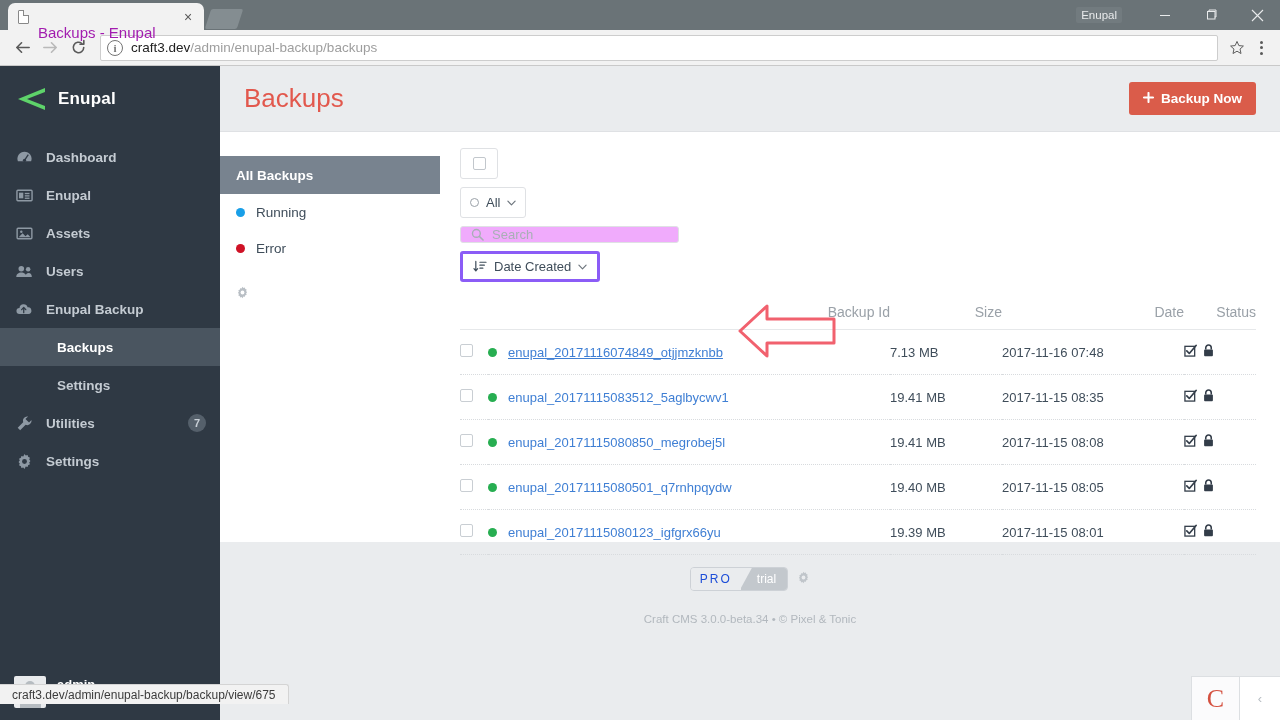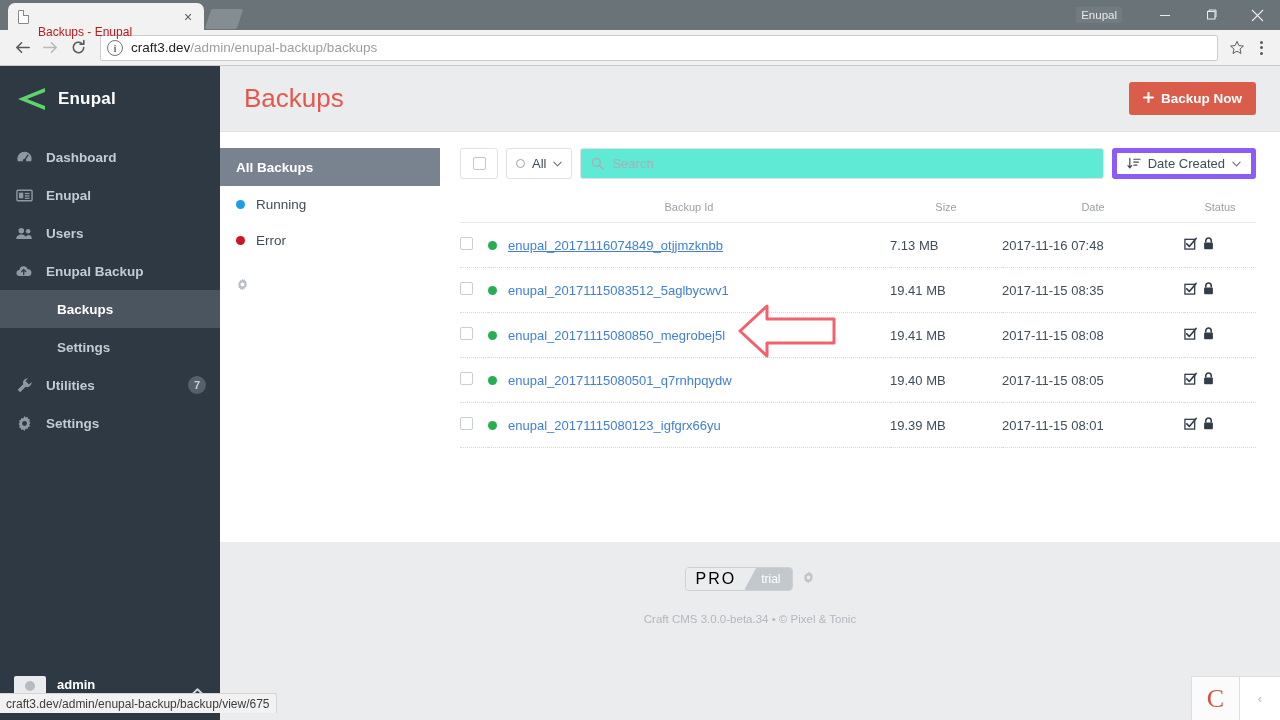--- a/index.html
+++ b/index.html
@@ -30,21 +30,21 @@
     content: ""; position: absolute; left: 2px; top: 1px;
     width: 9px; height: 12px; border: 1px solid #888; border-radius: 1px;
     background: #fff;
   }
   .tab-favicon::after {
     content: ""; position: absolute; left: 7px; top: 1px;
     width: 5px; height: 5px; background: #f2f2f2;
     border-left: 1px solid #888; border-bottom: 1px solid #888;
   }
   .tab-title {
-    font-size: 12px; color: #b91c1c; white-space: nowrap; overflow: hidden;
+    font-size: 15px; color: #a21caf; white-space: nowrap; overflow: hidden;
     text-overflow: ellipsis; flex: 1; margin-top: 31px;
   }
   .tab-close {
     width: 16px; height: 16px; color: #5a5a5a; font-size: 14px;
     display: flex; align-items: center; justify-content: center;
     line-height: 1;
   }
   .newtab {
     width: 32px; height: 20px; margin-left: 4px; margin-bottom: 1px;
     background: #848d91; border-radius: 2px;
@@ -164,77 +164,77 @@
   .page-title { color: #e2584d; font-size: 26px; font-weight: normal; }
   .btn-primary {
     margin-left: auto; background: #da5c4a; color: #fff; font-size: 13.5px;
     font-weight: bold; border: none; border-radius: 3px;
     padding: 9px 14px; display: flex; align-items: center; gap: 7px;
   }
   .btn-primary .plus { font-size: 13px; font-weight: bold; }
 
   .body-area { display: flex; background: #ffffff; height: 410px; }
 
-  .subnav { width: 220px; flex: 0 0 220px; padding-top: 16px; background: #fff; }
+  .subnav { width: 220px; flex: 0 0 220px; padding-top: 24px; background: #fff; }
   .subnav-item {
     height: 38px; display: flex; align-items: center; padding: 0 16px;
     font-size: 13.5px; font-weight: bold; color: #3f4d5a;
   }
   .subnav-item.active { background: #78838f; color: #ffffff; }
   .subnav-heading {
     font-size: 10.5px; letter-spacing: .6px; color: #a8afb6;
     font-weight: bold; padding: 26px 16px 8px 16px;
   }
   .status-item {
     height: 36px; display: flex; align-items: center; padding: 0 16px;
     font-size: 13.5px; color: #3f4d5a;
   }
   .dot {
     width: 9px; height: 9px; border-radius: 50%; margin-right: 11px;
     flex: 0 0 auto; display: inline-block;
   }
   .subnav-gear { padding: 20px 16px 0 16px; color: #b9bfc5; font-size: 13px; }
 
   .main-pane { flex: 1; padding: 16px 24px 0 20px; background: #fff; }
-  .toolbar { display: flex; align-items: flex-start; gap: 8px; }
+  .toolbar { display: flex; align-items: flex-start; gap: 8px; flex-direction: column; }
   .tb-checkbox-btn {
     width: 38px; height: 31px; border: 1px solid #dfe1e4; border-radius: 3px;
     display: flex; align-items: center; justify-content: center; background: #fff;
   }
   .tb-box {
     width: 13px; height: 13px; border: 1px solid #c2c7cc; border-radius: 2px;
     background: #fff;
   }
   .tb-select {
     height: 31px; border: 1px solid #dfe1e4; border-radius: 3px; background: #fff;
     display: flex; align-items: center; gap: 7px; padding: 0 9px;
     font-size: 13px; color: #3f4d5a;
   }
   .tb-circle {
     width: 9px; height: 9px; border: 1.4px solid #9aa1a8; border-radius: 50%;
   }
   .caret { color: #6d757d; font-size: 10px; }
   .search-wrap {
     flex: 1; height: 31px; border: 1px solid #dfe1e4; border-radius: 3px;
-    background: #5eead4; display: flex; align-items: center; padding: 0 10px; gap: 8px;
+    background: #f0abfc; display: flex; align-items: center; padding: 0 10px; gap: 8px;
   }
   .search-wrap input {
     border: none; outline: none; font-size: 13px; color: #3f4d5a;
     flex: 1; background: transparent; font-family: "Liberation Sans", sans-serif;
   }
   .search-wrap input::placeholder { color: #a8afb6; }
   .tb-sort {
-    height: 31px; border: 5px solid #8b5cf6; border-radius: 3px; background: #fff;
+    height: 31px; border: 3px solid #8b5cf6; border-radius: 3px; background: #fff;
     display: flex; align-items: center; gap: 7px; padding: 0 10px;
     font-size: 13px; color: #3f4d5a;
   }
 
   table.backups { width: 100%; border-collapse: collapse; margin-top: 22px; }
   table.backups thead th {
-    text-align: center; font-size: 11px; font-weight: normal; color: #9aa1a8;
+    text-align: right; font-size: 14px; font-weight: normal; color: #9aa1a8;
     padding-bottom: 9px; border-bottom: 1px solid #e6e8ea;
   }
   table.backups tbody td {
     padding: 14px 0; font-size: 13px; color: #3f4d5a;
     border-bottom: 1px dotted #d8dbde;
   }
   .col-check { width: 28px; }
   .col-size { width: 112px; }
   .col-date { width: 182px; }
   .col-status { width: 72px; }
@@ -250,22 +250,22 @@
   .footer {
     height: 178px; background: #eaecee; display: flex; flex-direction: column;
     align-items: center; justify-content: flex-start; padding-top: 25px;
   }
   .pro-badge { display: flex; align-items: center; gap: 9px; }
   .pro-pill {
     display: flex; align-items: stretch; height: 24px; border-radius: 4px;
     overflow: hidden; border: 1px solid #cdd1d6;
   }
   .pro-left {
-    padding: 0 9px; display: flex; align-items: center; color: #000000;
-    font-size: 16px; letter-spacing: 2px; background: #eaecee;
+    padding: 0 9px; display: flex; align-items: center; color: #1d4ed8;
+    font-size: 12px; letter-spacing: 2px; background: #eaecee;
   }
   .pro-right {
     padding: 0 11px 0 16px; display: flex; align-items: center; color: #fff;
     font-size: 12px; background: #c3c8cd; position: relative;
   }
   .pro-right::before {
     content: ""; position: absolute; left: -1px; top: 0; bottom: 0; width: 12px;
     background: #eaecee; clip-path: polygon(0 0, 100% 0, 0 100%);
   }
   .pro-gear { color: #c0c5ca; font-size: 13px; }
@@ -280,24 +280,24 @@
     width: 48px; display: flex; align-items: center; justify-content: center;
     color: #d4503f; font-size: 26px; font-family: "Liberation Serif", serif;
     border-right: 1px solid #dcdfe2;
   }
   .help-chev {
     width: 40px; display: flex; align-items: center; justify-content: center;
     color: #b7bdc3; font-size: 13px; background: #fff;
   }
 
   .status-bar {
-    position: absolute; left: 0; bottom: 7px; height: 20px;
+    position: absolute; left: 0; bottom: 16px; height: 20px;
     background: #f2f2f2; border: 1px solid #d4d4d4; border-left: none;
     border-bottom: none; border-radius: 0 3px 0 0;
-    display: flex; align-items: center; padding: 0 6px;
+    display: flex; align-items: center; padding: 0 12px;
     font-size: 12px; color: #3c3c3c; z-index: 20;
   }
 
   .arrow-anno {
     position: absolute; left: 737px; top: 237px; width: 100px; height: 56px;
     pointer-events: none; z-index: 15;
   }
 </style>
 </head>
 <body>
@@ -392,20 +392,30 @@
         <span class="nav-icon">
           <svg width="17" height="17" viewBox="0 0 18 18">
               <rect x="1" y="3.5" width="16" height="11" rx="1" fill="none" stroke="currentColor" stroke-width="1.5"></rect>
               <rect x="3.2" y="6" width="4.5" height="6" fill="currentColor"></rect>
               <rect x="9.3" y="6.2" width="5" height="1.4" fill="currentColor"></rect>
               <rect x="9.3" y="8.7" width="5" height="1.4" fill="currentColor"></rect>
               <rect x="9.3" y="11.2" width="5" height="1.4" fill="currentColor"></rect>
             </svg>
         </span>
         <span>Enupal</span>
+      </div>
+      <div class="nav-item">
+        <span class="nav-icon">
+          <svg width="17" height="17" viewBox="0 0 18 18">
+              <rect x="1.2" y="3.5" width="15.6" height="11" rx="1" fill="none" stroke="currentColor" stroke-width="1.5"></rect>
+              <circle cx="5.6" cy="7.2" r="1.3" fill="currentColor"></circle>
+              <path d="M2.8 13 L7 8.8 L10 12 L12.4 9.8 L15.4 13 Z" fill="currentColor"></path>
+            </svg>
+        </span>
+        <span>Assets</span>
       </div>
       <div class="nav-item">
         <span class="nav-icon">
           <svg width="18" height="17" viewBox="0 0 20 18">
               <circle cx="7" cy="6" r="3.1" fill="currentColor"></circle>
               <path d="M1.4 15 c0-3.2 2.5-5 5.6-5 s5.6 1.8 5.6 5 z" fill="currentColor"></path>
               <circle cx="14.6" cy="6.6" r="2.5" fill="currentColor"></circle>
               <path d="M11.6 15 c0-2.7 1.6-4.2 3.6-4.2 s3.5 1.5 3.5 4.2 z" fill="currentColor"></path>
             </svg>
         </span>

